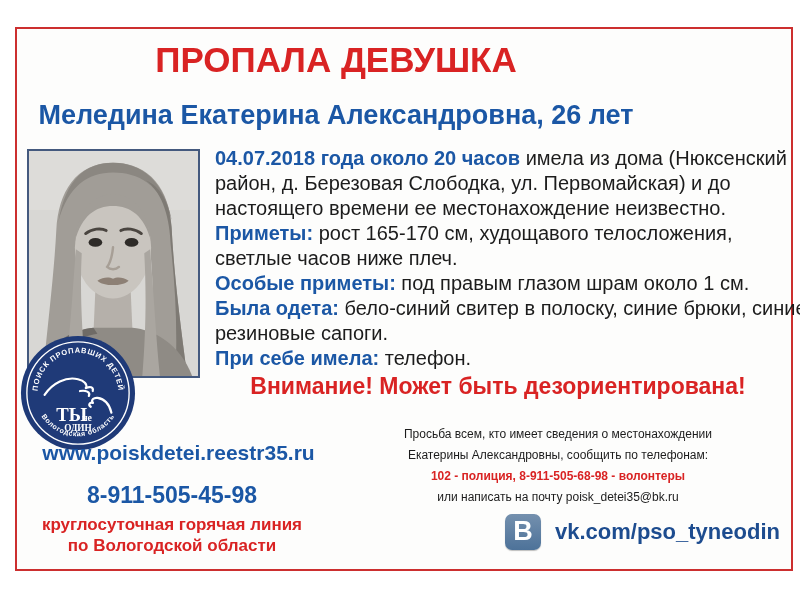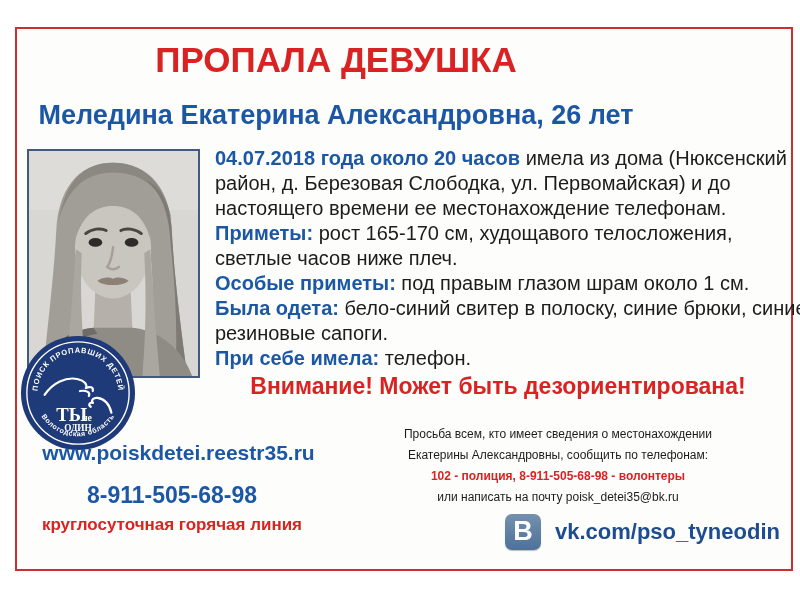--- a/index.html
+++ b/index.html
@@ -111,35 +111,36 @@
       </g>
       <text x="38" y="88" font-family="Liberation Serif, serif" font-size="19" font-weight="bold" fill="#ffffff">ТЫ</text>
       <text x="64" y="88" font-family="Liberation Serif, serif" font-size="10" font-weight="bold" fill="#ffffff">не</text>
       <text x="60" y="99" font-family="Liberation Serif, serif" font-size="9.5" font-weight="bold" fill="#ffffff" text-anchor="middle">ОДИН</text>
     </svg>
   </div>
 
   <div class="abs desc">
     <div class="line"><span class="lbl">04.07.2018 года около 20 часов</span><span> имела из дома (Нюксенский</span></div>
     <div class="line"><span class="lbl"></span><span>район, д. Березовая Слободка, ул. Первомайская) и до</span></div>
-    <div class="line"><span class="lbl"></span><span>настоящего времени ее местонахождение телефонам.</span></div>
+    <div class="line"><span class="lbl"></span><span>настоящего времени ее местонахождение неизвестно.</span></div>
     <div class="line"><span class="lbl">Приметы:</span><span> рост 165-170 см, худощавого телосложения,</span></div>
     <div class="line"><span class="lbl"></span><span>светлые часов ниже плеч.</span></div>
     <div class="line"><span class="lbl">Особые приметы:</span><span> под правым глазом шрам около 1 см.</span></div>
     <div class="line"><span class="lbl">Была одета:</span><span> бело-синий свитер в полоску, синие брюки, синие</span></div>
     <div class="line"><span class="lbl"></span><span>резиновые сапоги.</span></div>
     <div class="line"><span class="lbl">При себе имела:</span><span> телефон.</span></div>
     <div class="warning">Внимание! Может быть дезориентирована!</div>
   </div>
 
   <div class="abs left-col">
     <div class="website">www.poiskdetei.reestr35.ru</div>
-    <div class="phone-big">8-911-505-68-98</div>
+    <div class="phone-big">8-911-505-45-98</div>
     <div class="hotline">
       <div>круглосуточная горячая линия</div>
+      <div>по Вологодской области</div>
     </div>
   </div>
 
   <div class="abs right-col">
     <div>Просьба всем, кто имеет сведения о местонахождении</div>
     <div>Екатерины Александровны, сообщить по телефонам:</div>
     <div class="phones-red">102 - полиция, 8-911-505-68-98 - волонтеры</div>
     <div>или написать на почту poisk_detei35@bk.ru</div>
   </div>
 

